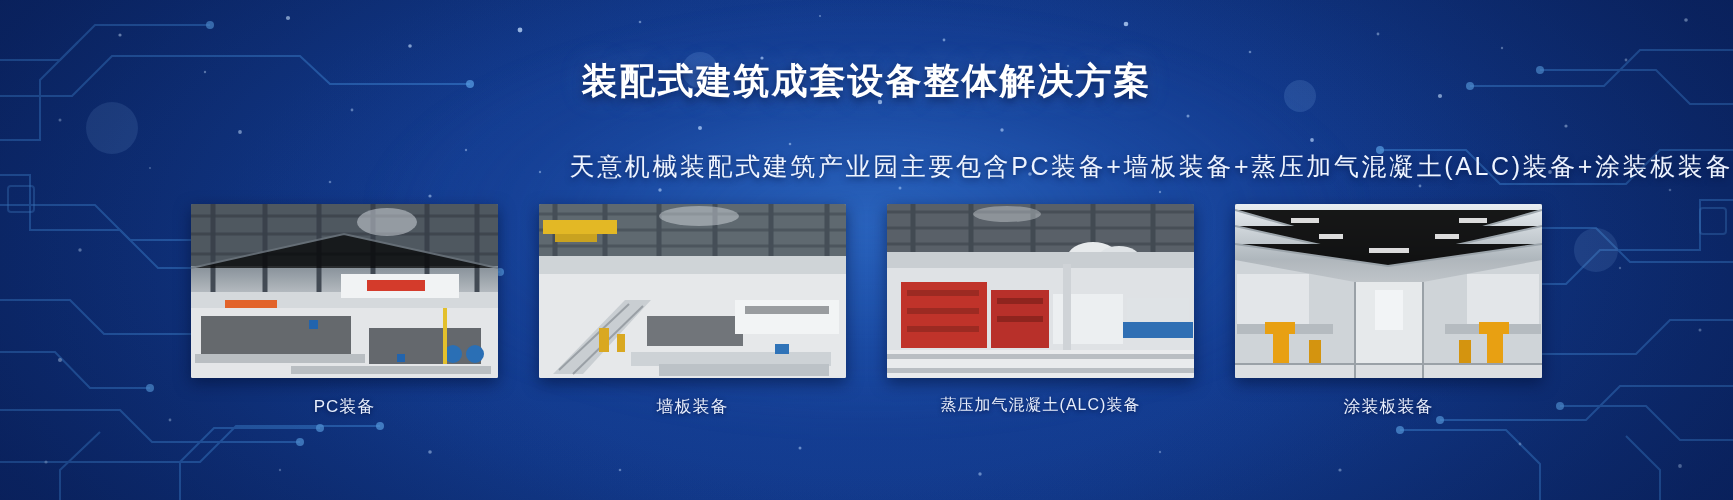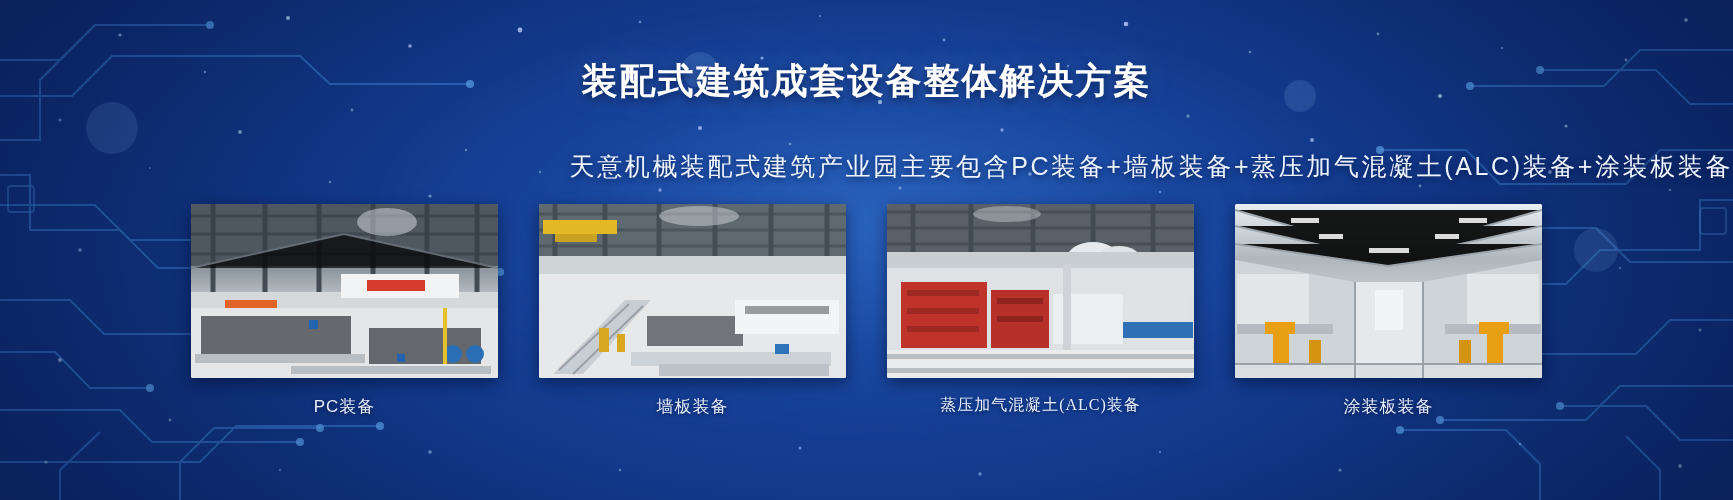--- a/index.html
+++ b/index.html
@@ -51,21 +51,21 @@
   .photo{
     width:307px;height:174px;border-radius:2px;overflow:hidden;position:relative;
     box-shadow:0 5px 16px rgba(2,12,48,0.55);
     background:#9aa4ad;
   }
   .photo svg{display:block;width:100%;height:100%;}
   .caption{
     margin-top:17px;font-size:17px;color:#e8eefc;letter-spacing:1px;
     text-shadow:0 1px 4px rgba(4,18,62,0.8);white-space:nowrap;
   }
-  .cap-wide{font-size:16px;font-family:Liberation Serif, serif;}
+  .cap-wide{font-size:16px;}
 </style>
 </head>
 <body>
 
 <div id="banner">
 
   <div class="glow-core"></div>
 
   <svg class="layer" viewBox="0 0 1733 500" preserveAspectRatio="none">
     <g fill="none" stroke="#3e86d8" stroke-width="2" opacity="0.55">

